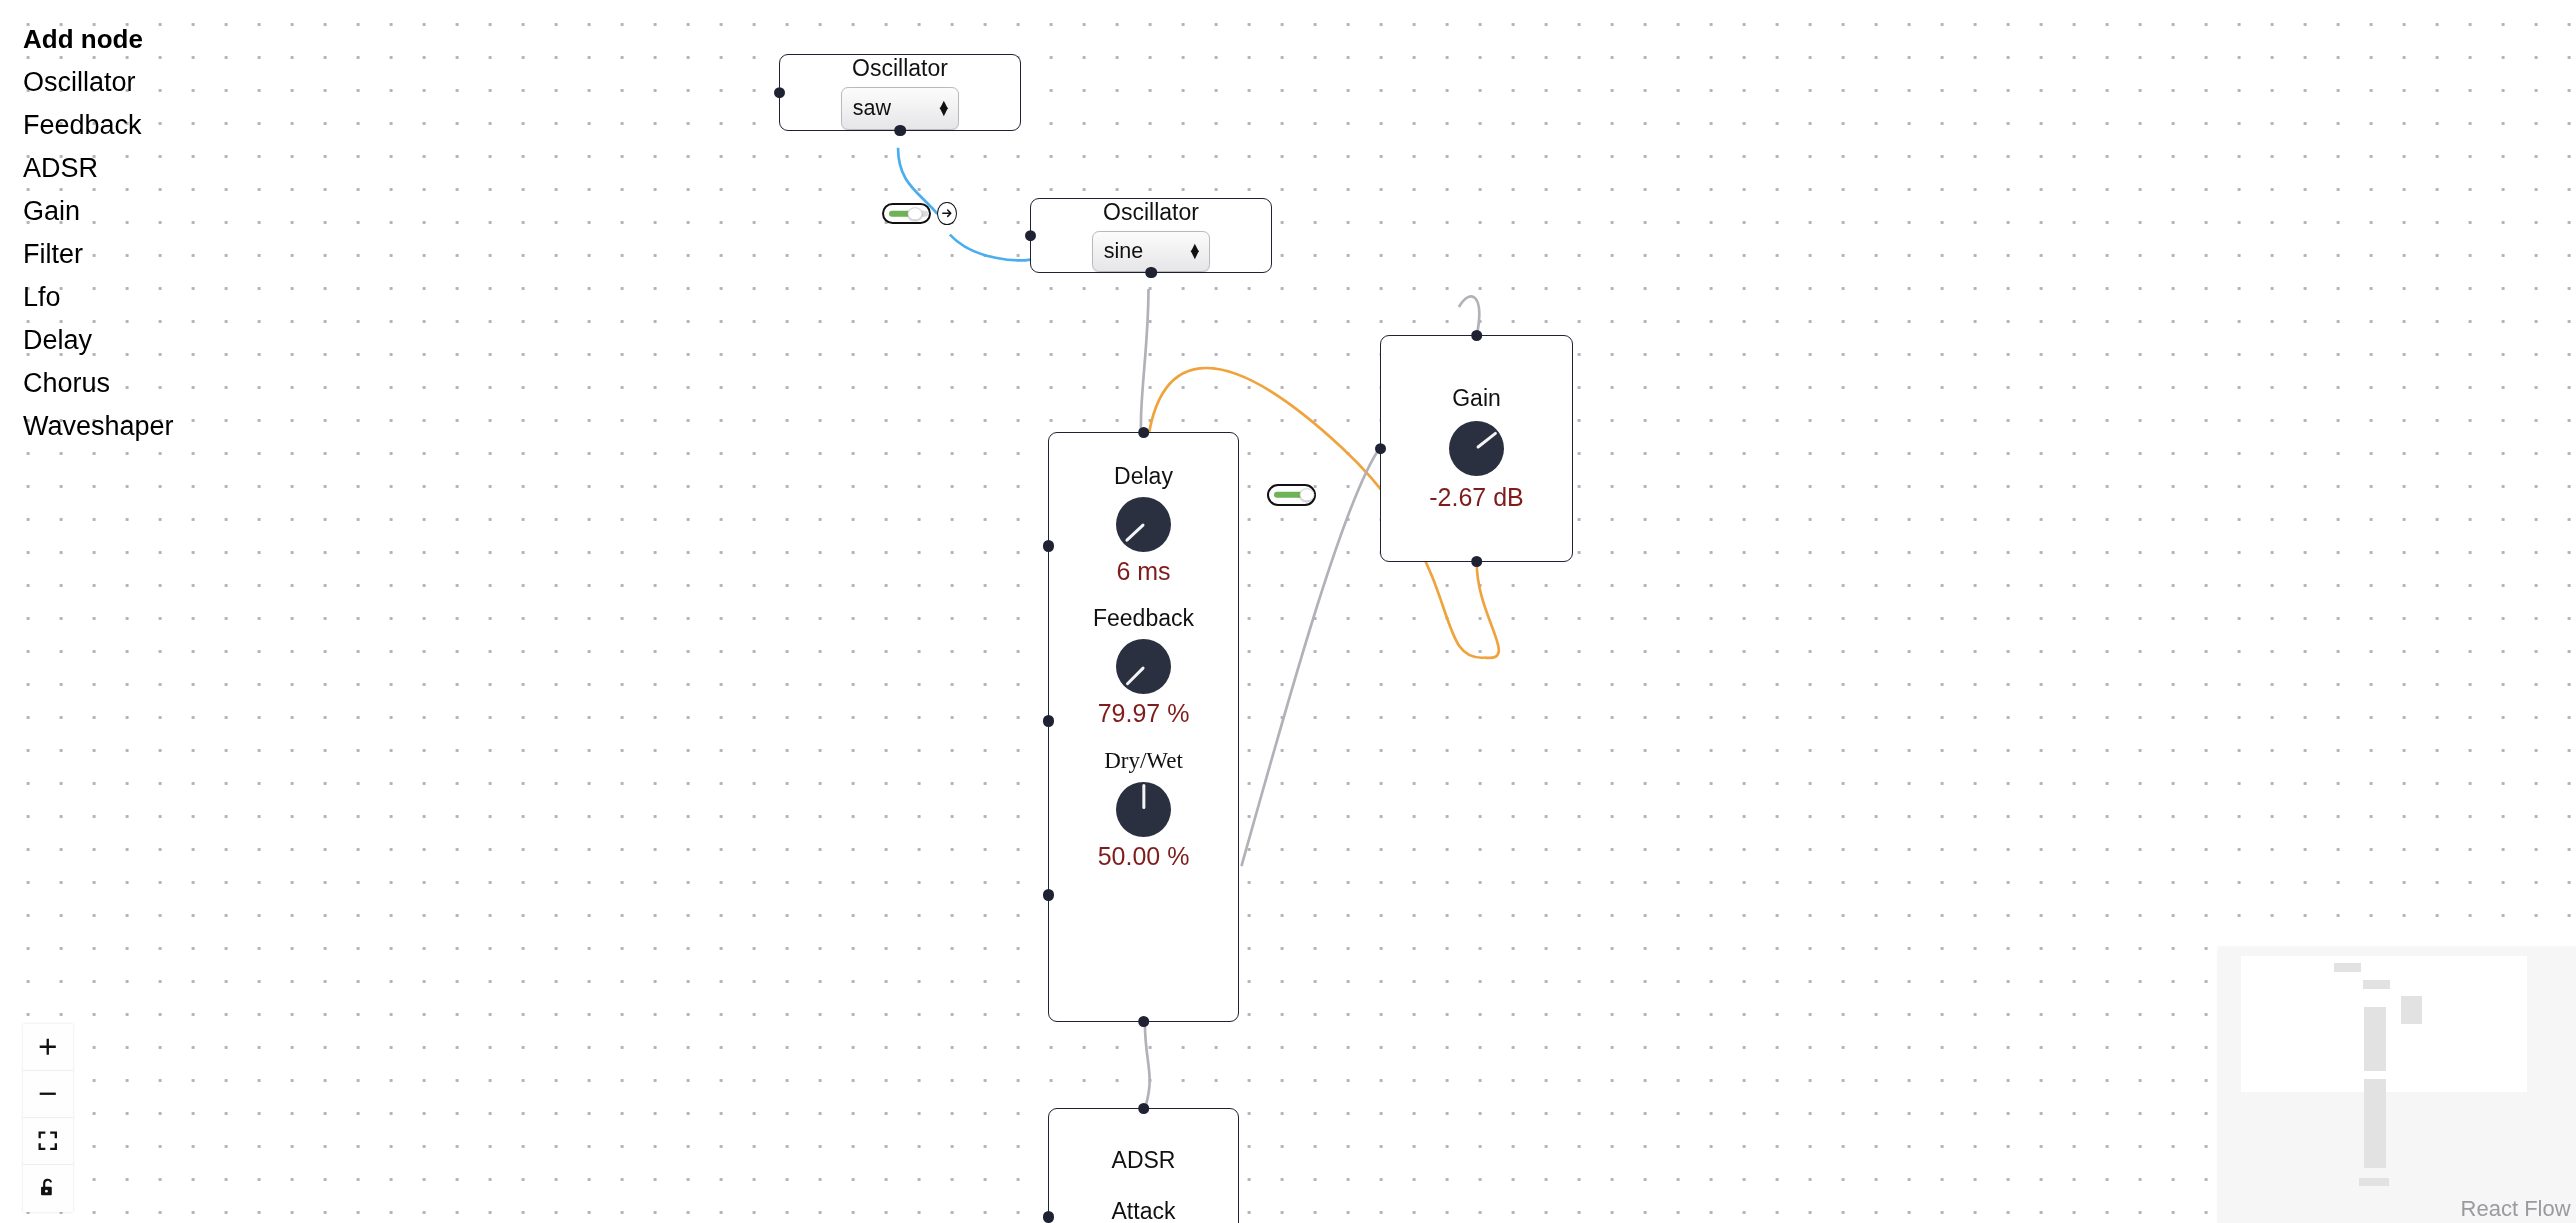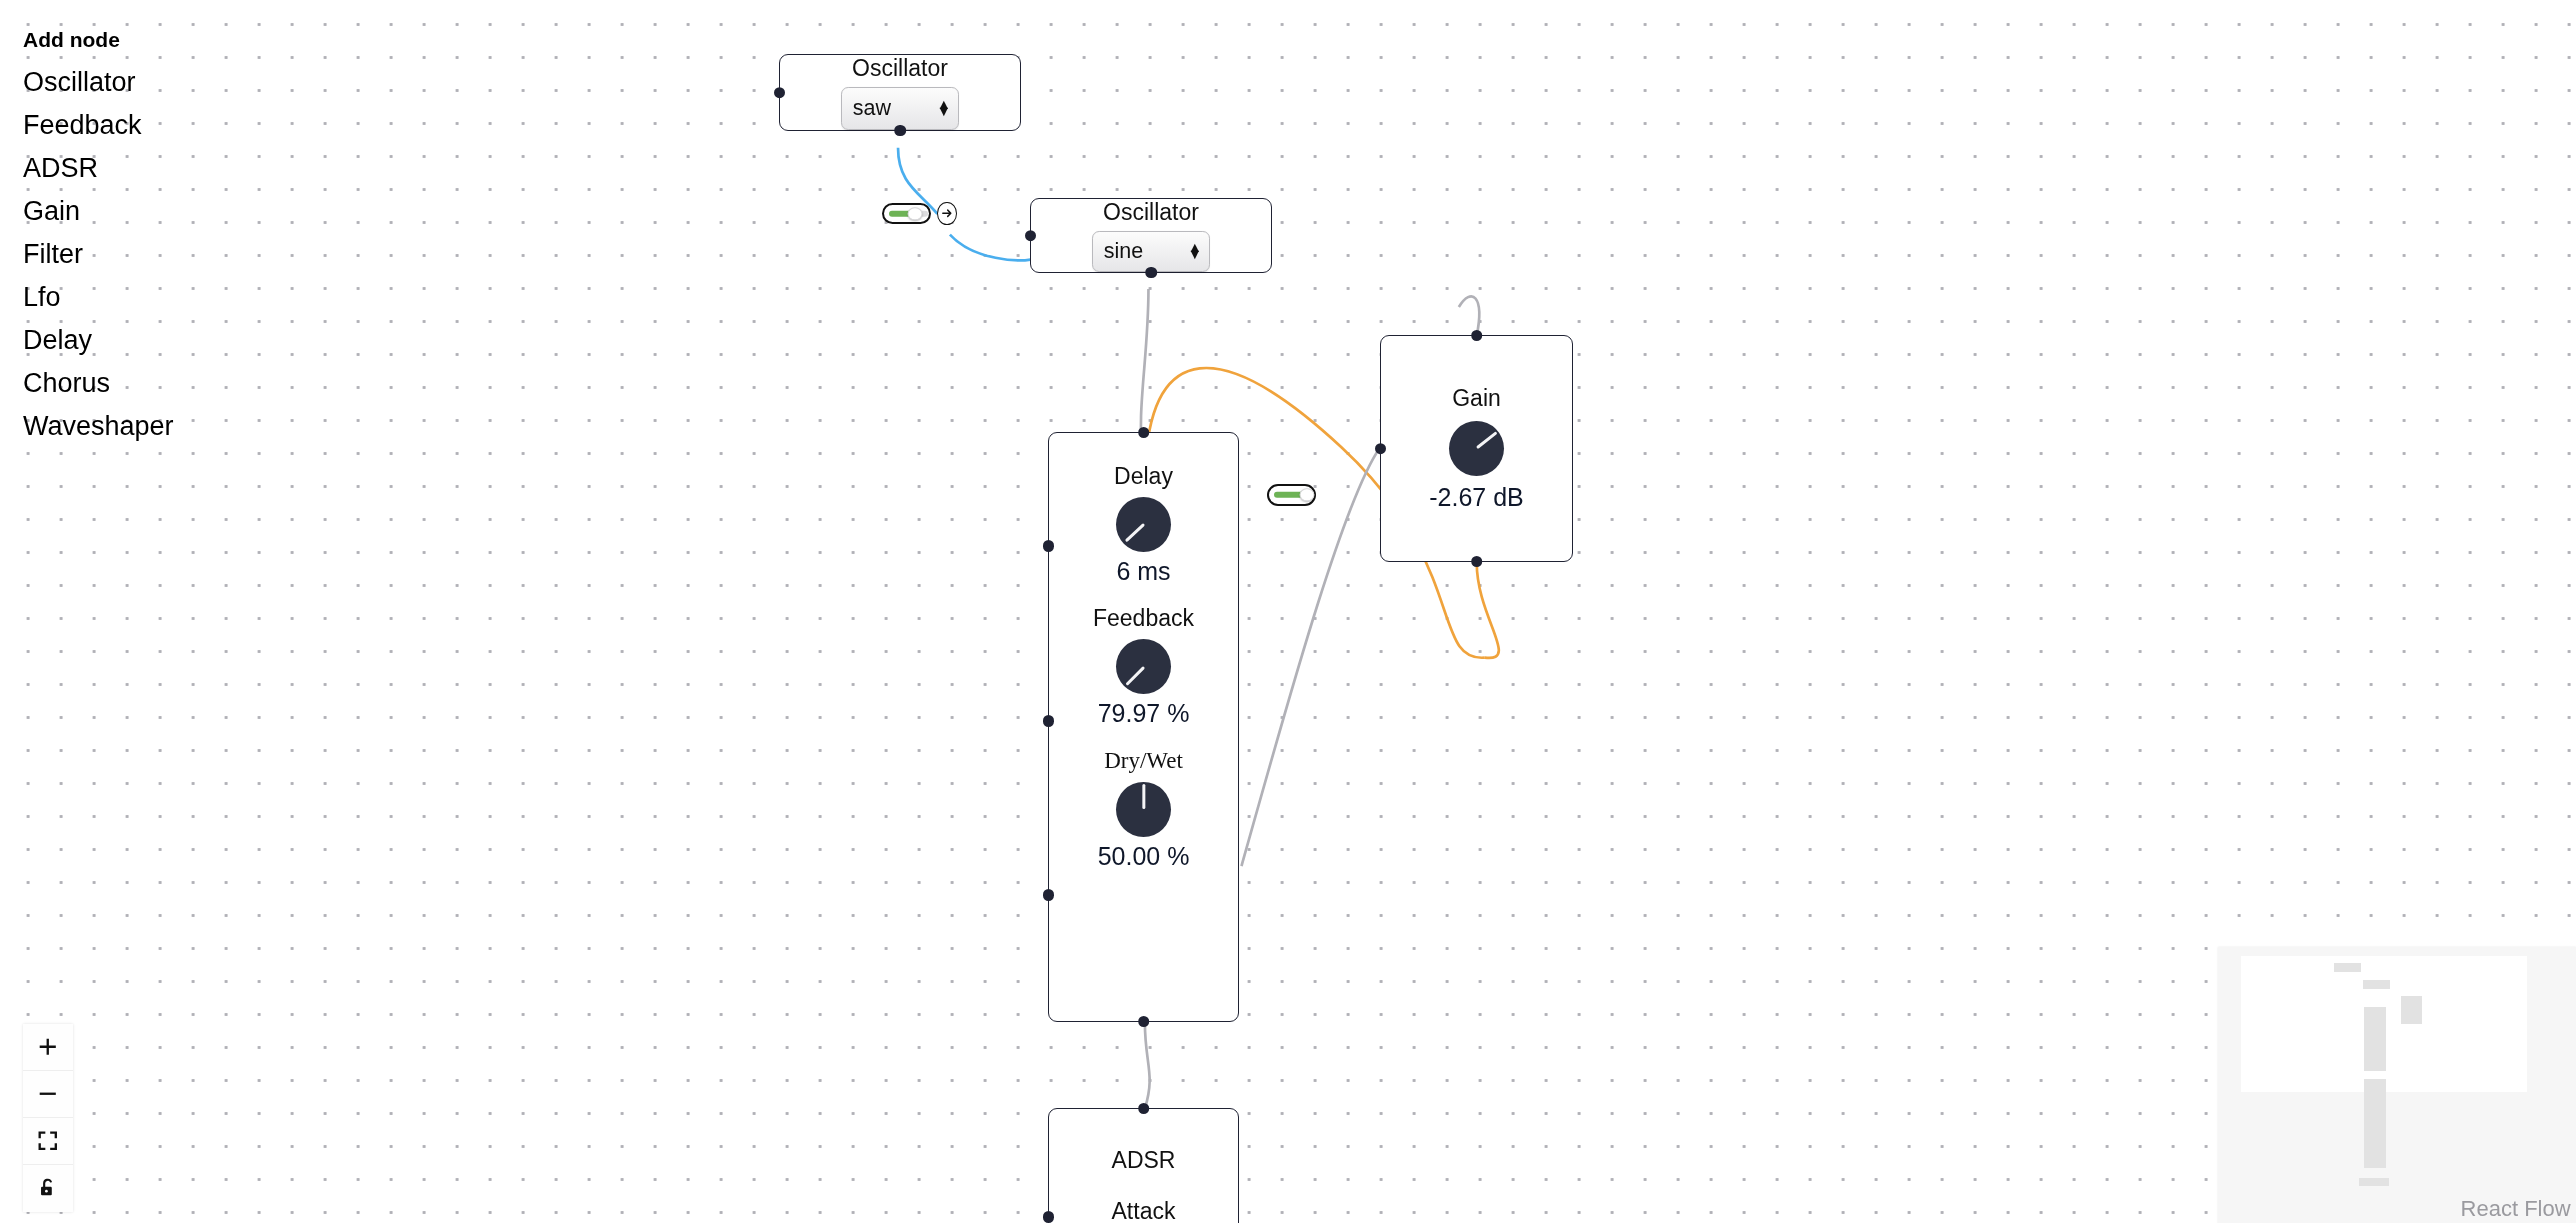--- a/index.html
+++ b/index.html
@@ -16,21 +16,21 @@
     background-image: radial-gradient(circle, #b1b1b7 1.4px, transparent 1.5px);
     background-size: 33px 33px;
     background-position: 11.6px 8px;
   }
 
   
   .panel { position: absolute; z-index: 50; }
   .panel-list { display: flex; flex-direction: column; }
   .panel-title {
     font-weight: 700;
-    font-size: 21px;
+    font-size: 26px;
     line-height: 43px;
     color: #000;
     white-space: nowrap;
   }
   .panel-item {
     font-size: 27px;
     line-height: 43px;
     color: #000;
     white-space: nowrap;
     cursor: pointer;
@@ -51,21 +51,21 @@
     align-items: center;
   }
   .node-title {
     font-size: 23px;
     color: #111;
     text-align: center;
     line-height: 1.15;
   }
   .node-value {
     font-size: 25px;
-    color: #0f172a;
+    color: #7f1d1d;
     text-align: right;
     line-height: 1.15;
   }
 
   
   .handle {
     position: absolute;
     width: 11.6px; height: 11.6px;
     border-radius: 50%;
     background: #1f2233;

